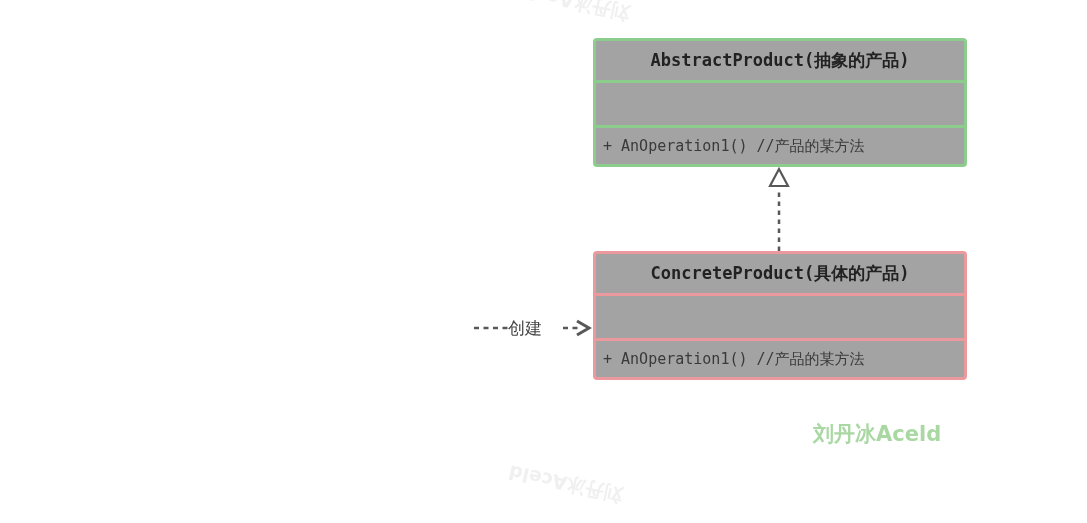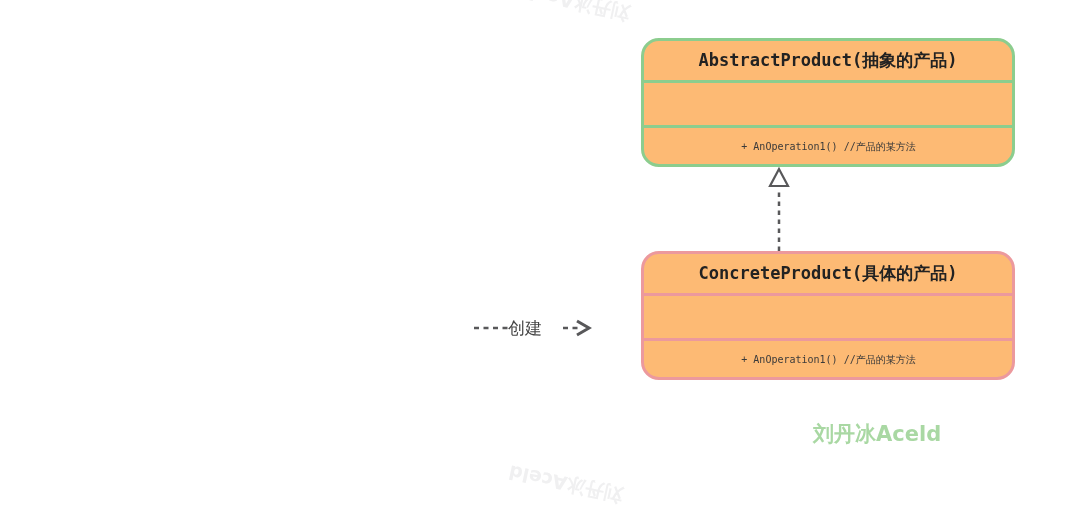--- a/index.html
+++ b/index.html
@@ -11,25 +11,24 @@
     background: #ffffff;
     overflow: hidden;
     font-family: "DejaVu Sans Mono", "DejaVu Sans", monospace;
   }
 
   
   .uml-class {
     position: absolute;
     box-sizing: border-box;
     border: 3px solid;
-    border-radius: 18px;
-    background: #fdba74;
+    border-radius: 4px;
+    background: #a3a3a3;
     display: flex;
     flex-direction: column;
-    margin-left: 48px;
   }
   .uml-class.green { border-color: #8ccd8e; }
   .uml-class.red   { border-color: #ec999d; }
   .green > .sec { border-color: #8ccd8e; }
   .red   > .sec { border-color: #ec999d; }
 
   .sec { border-bottom: 3px solid; }
 
   .uml-title {
     flex: 0 0 39px;
@@ -41,25 +40,24 @@
     color: #222222;
     letter-spacing: 0;
   }
   .uml-attrs { flex: 0 0 42px; }
   .uml-methods {
     flex: 1 1 auto;
     display: flex;
     flex-direction: column;
     justify-content: center;
     padding: 2px 6px 2px 7px;
-    font-size: 10px;
+    font-size: 15px;
     color: #3a3a3a;
     line-height: 25px;
     white-space: nowrap;
-    text-align: center;
   }
 
   
   #box-abstract  { left: 593px; top: 38px;  width: 374px; height: 129px; }
   #box-factory   { left: 62px;  top: 251px; width: 412px; height: 155px; }
   #box-concrete  { left: 593px; top: 251px; width: 374px; height: 129px; }
 
   
   .edges-layer {
     position: absolute;

